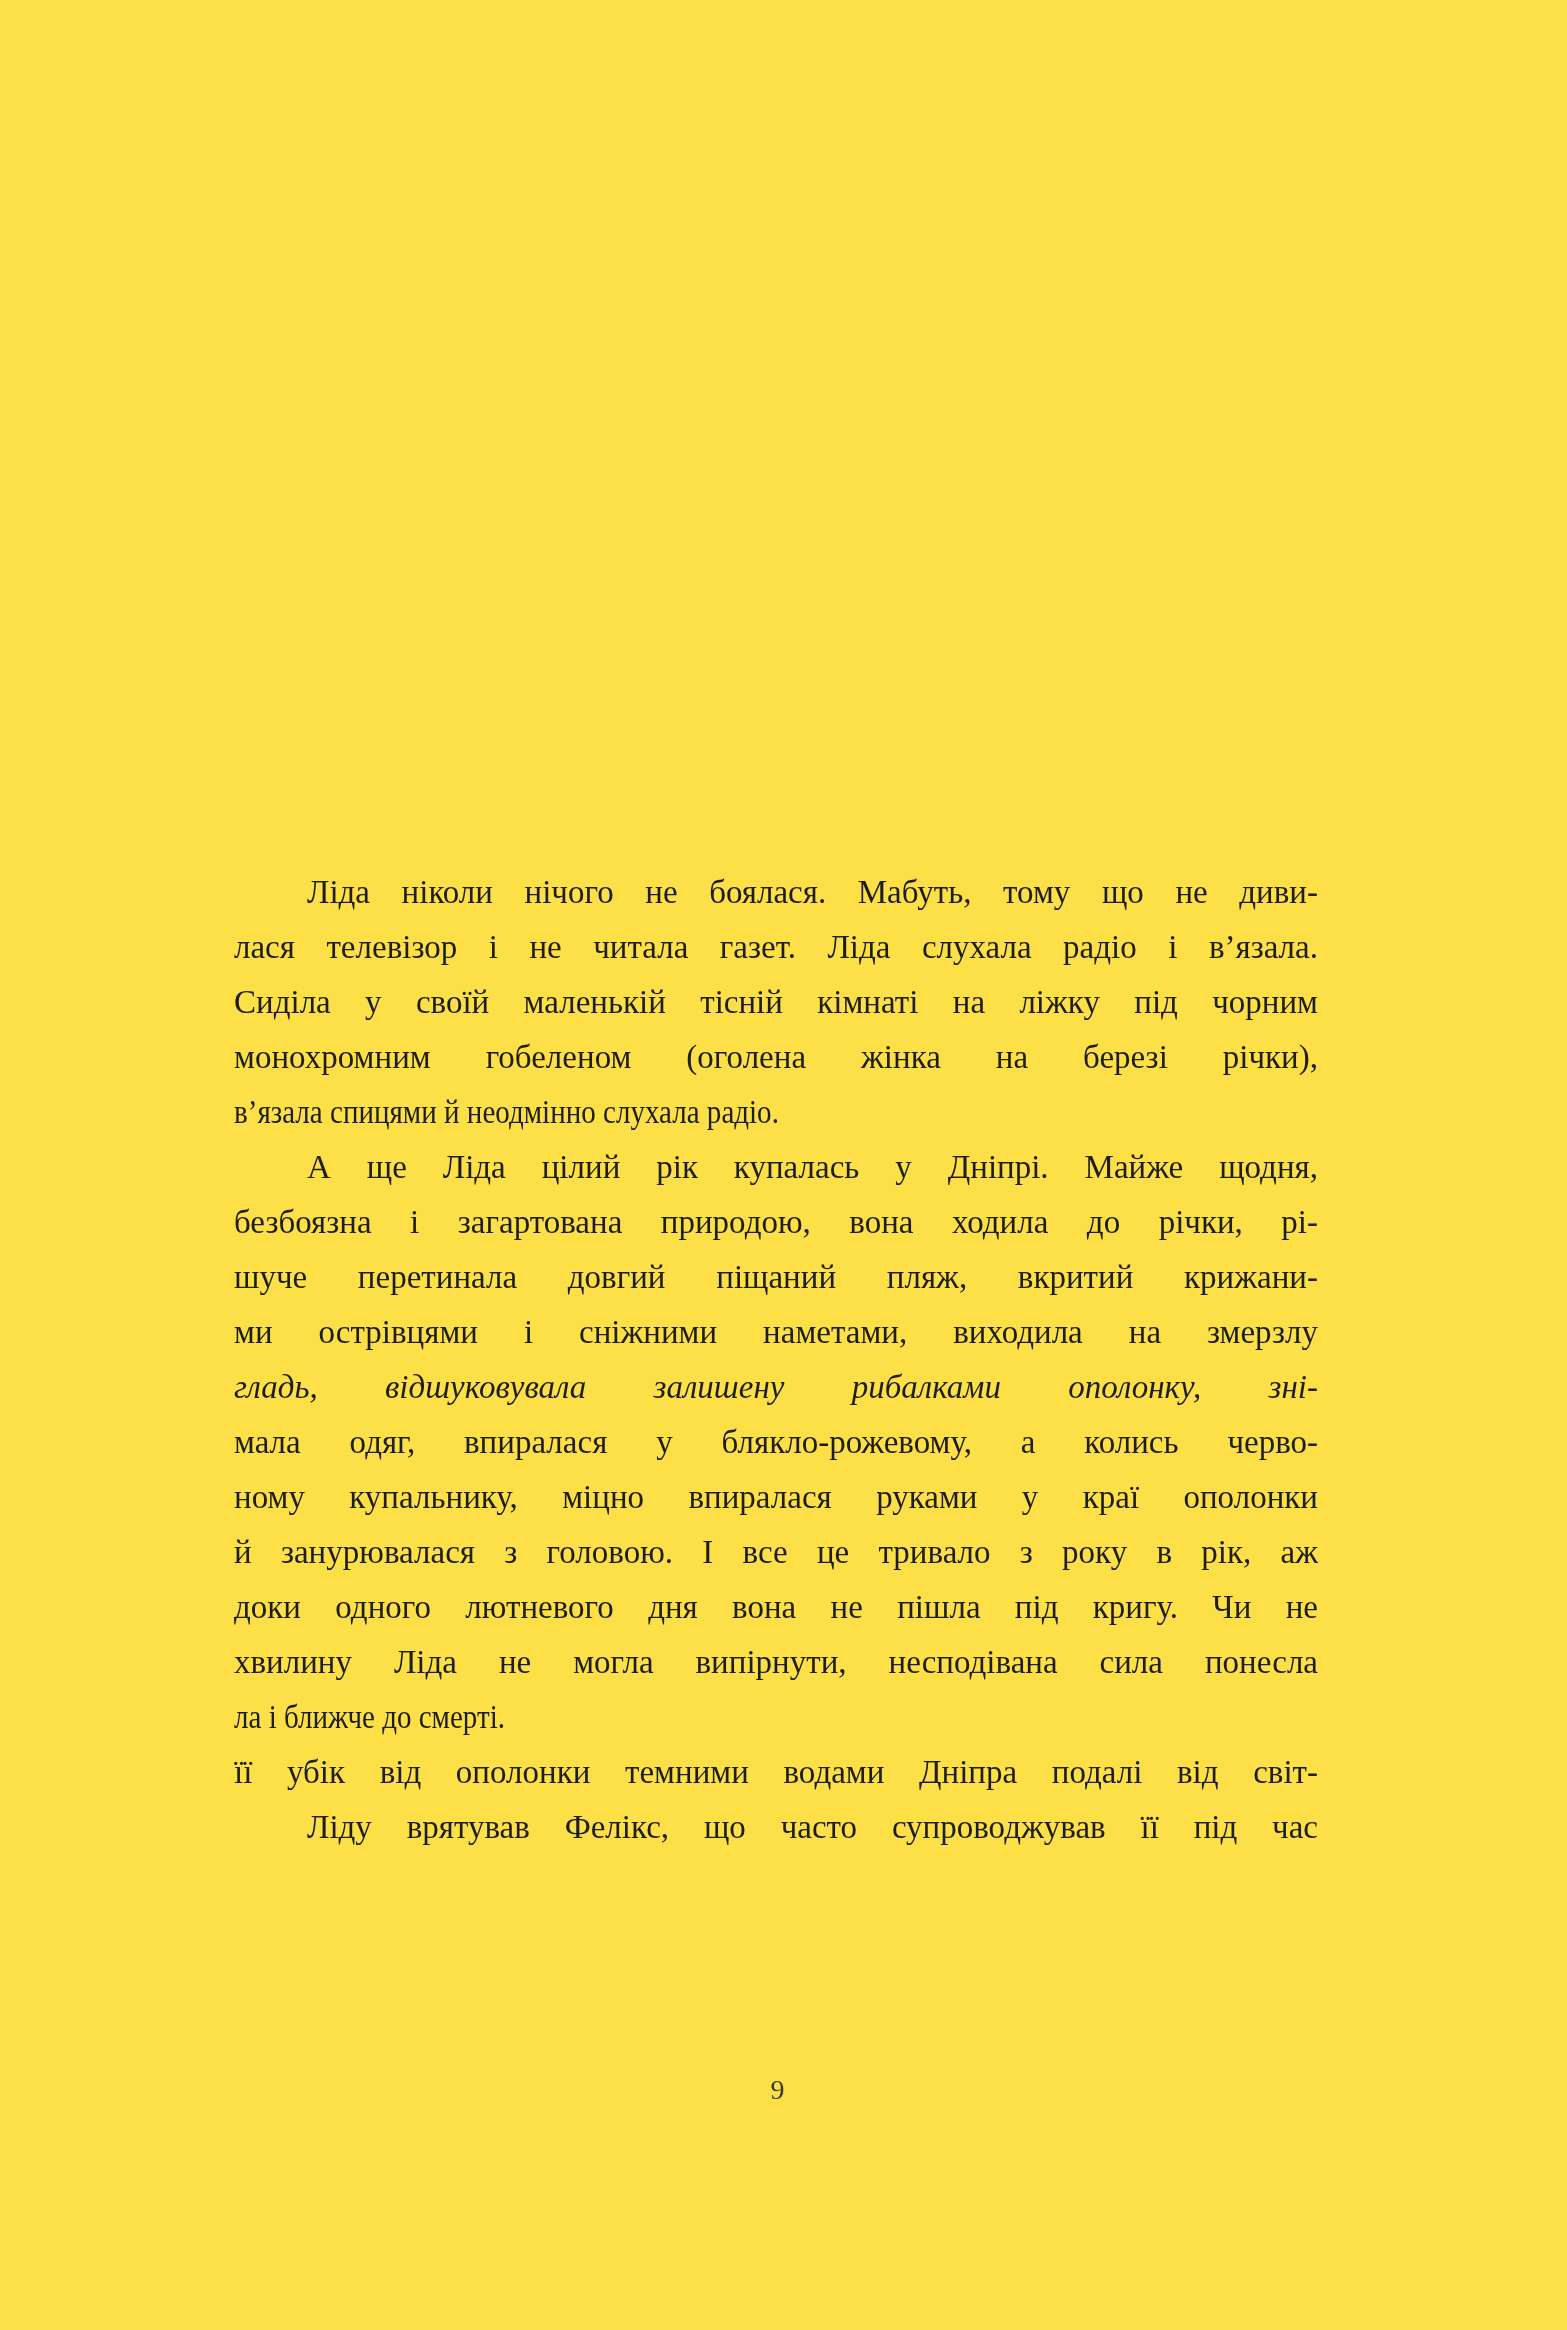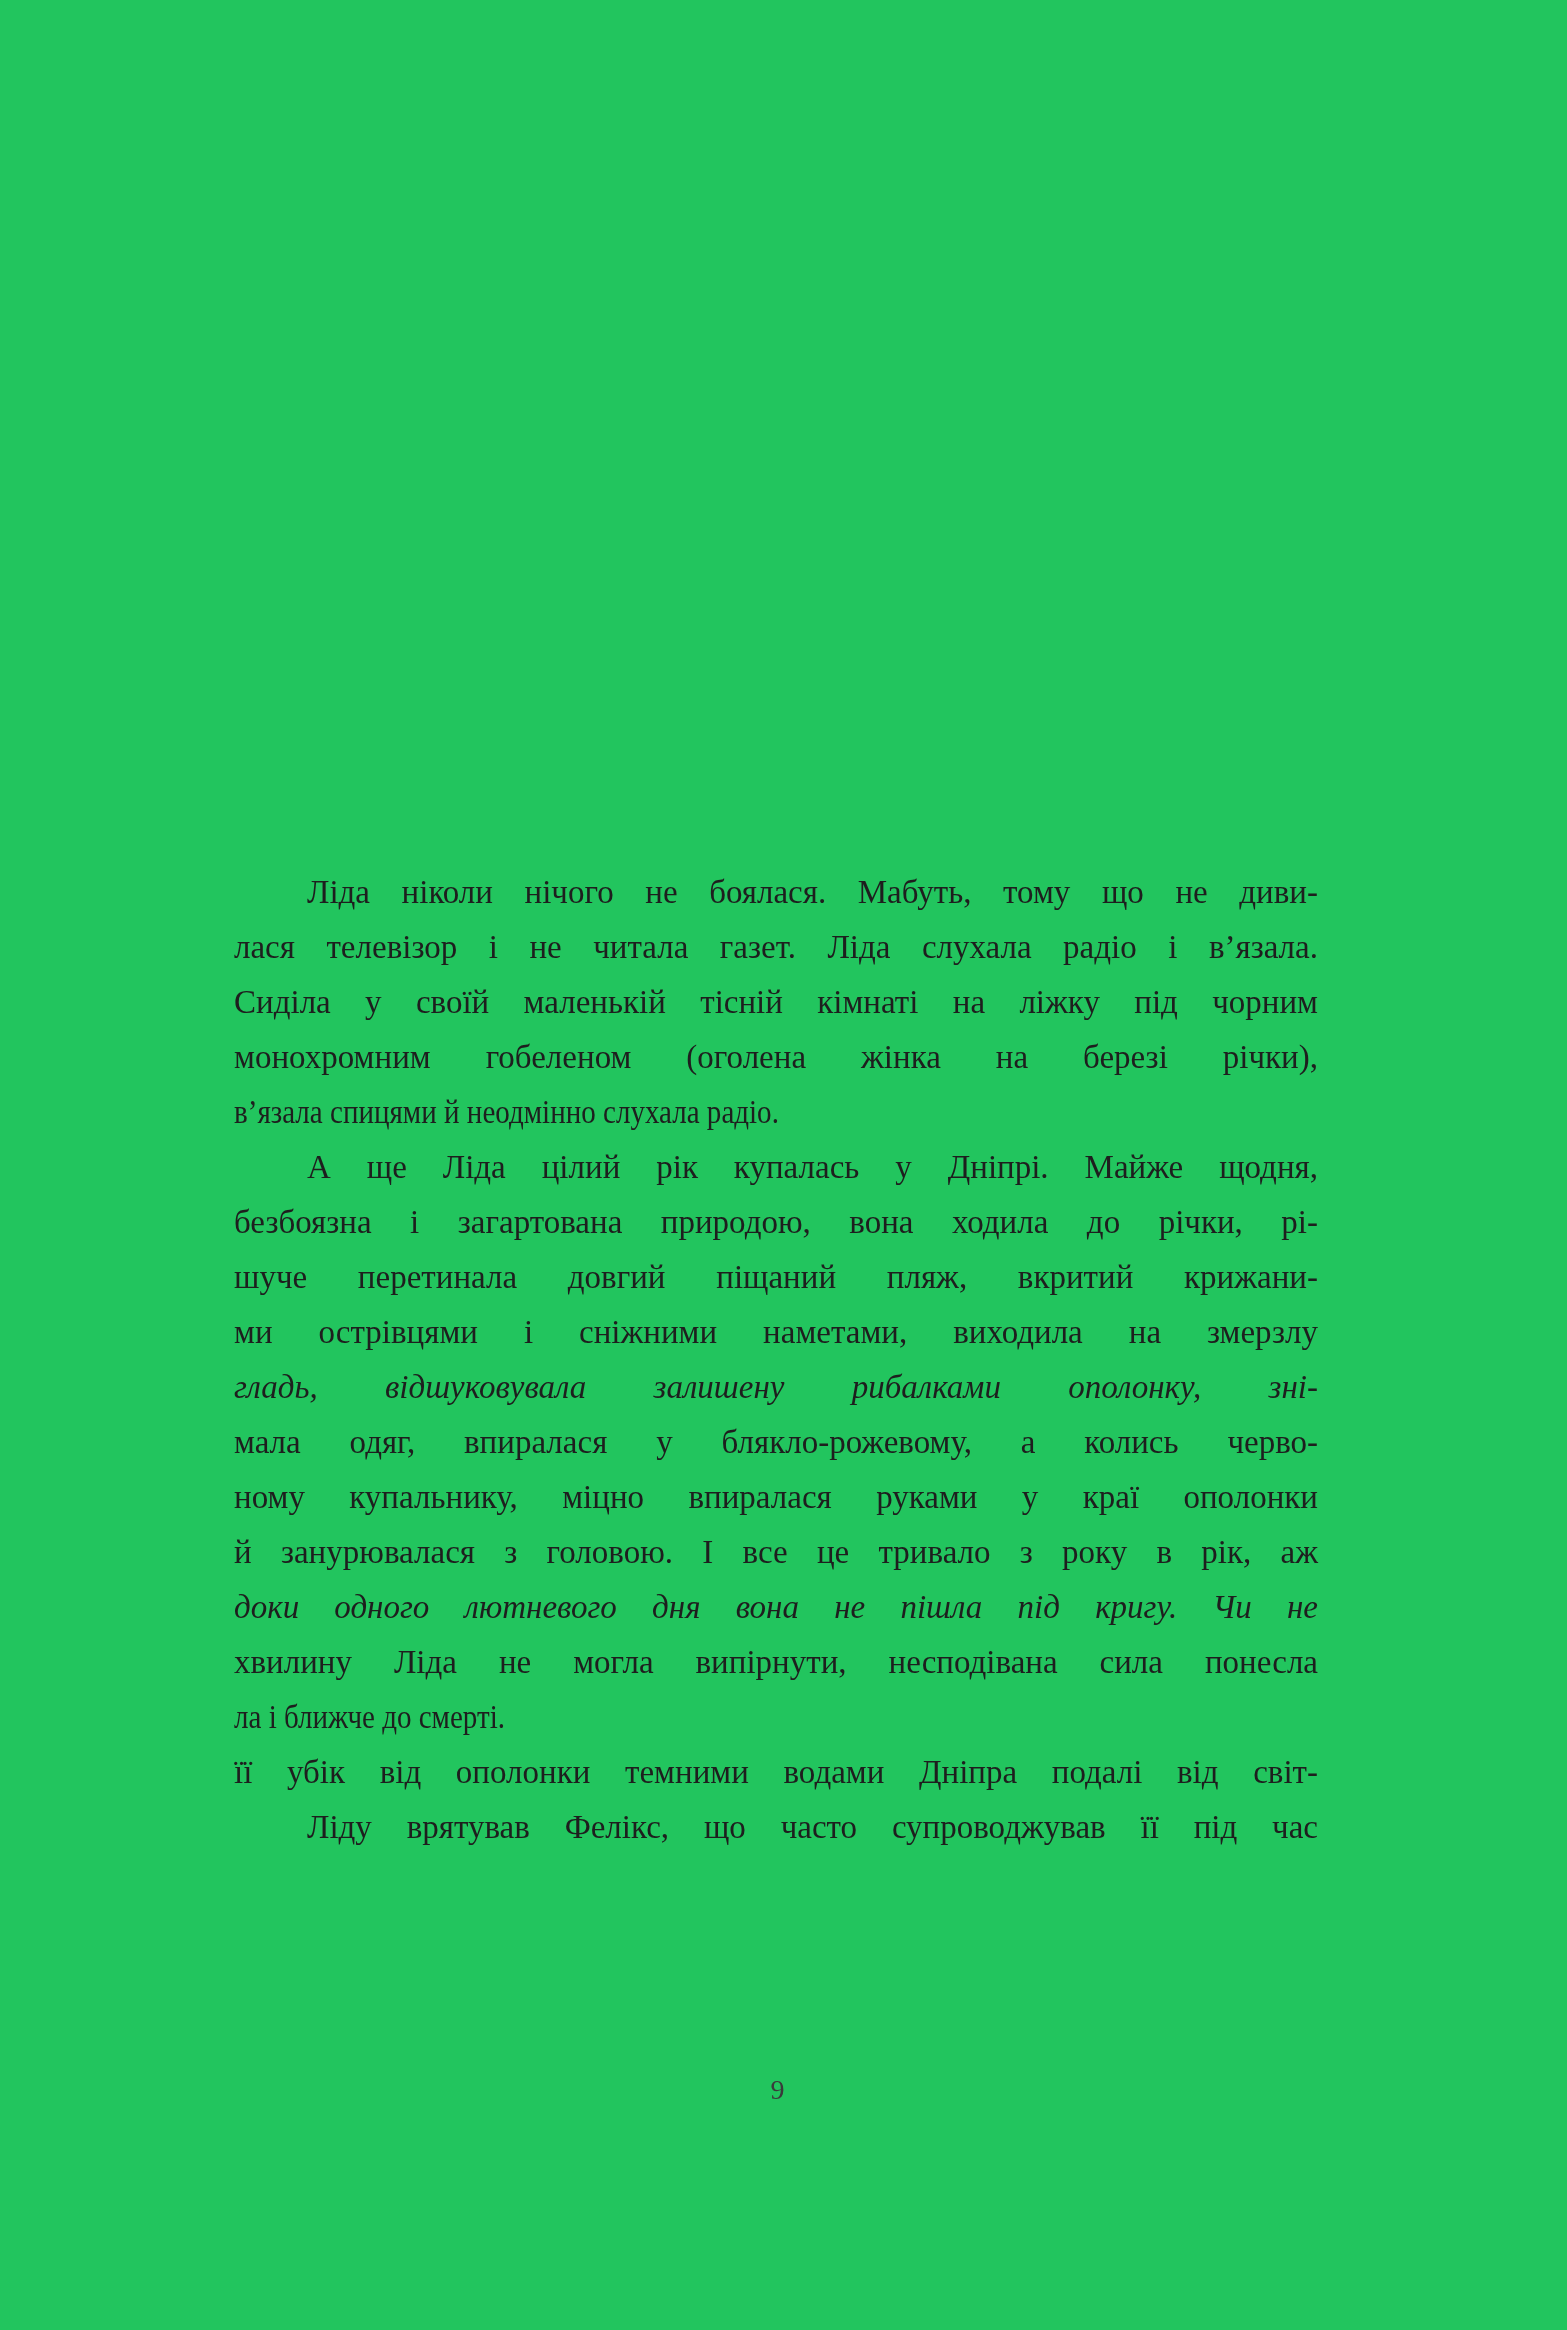--- a/index.html
+++ b/index.html
@@ -13,21 +13,21 @@
       position: relative;
       overflow: hidden;
       font-family: "Liberation Serif", "DejaVu Serif", serif;
       color: #1e1e1e;
     }
     .page {
       position: absolute;
       left: 0; top: 0;
       width: 1568px;
       height: 2330px;
-      background: #22c55e;
+      background: #fde047;
     }
     .text-block {
       position: absolute;
       left: 234px;
       top: 865px;
       width: 1084px;
     }
     .line {
       position: relative;
       height: 55px;
@@ -103,21 +103,21 @@
       <div class="line">
           <span class="line-inner" style="display: block; width: 1084px;">мала одяг, впиралася у блякло-рожевому, а колись черво-</span>
         </div>
       <div class="line">
           <span class="line-inner" style="display: block; width: 1084px;">ному купальнику, міцно впиралася руками у краї ополонки</span>
         </div>
       <div class="line">
           <span class="line-inner" style="display: block; width: 1084px;">й занурювалася з головою. І все це тривало з року в рік, аж</span>
         </div>
       <div class="line">
-          <span class="line-inner" style="display: block; width: 1084px; font-style: italic;">доки одного лютневого дня вона не пішла під кригу. Чи не</span>
+          <span class="line-inner" style="display: block; width: 1084px;">доки одного лютневого дня вона не пішла під кригу. Чи не</span>
         </div>
       <div class="line">
           <span class="line-inner" style="display: block; width: 1084px;">хвилину Ліда не могла випірнути, несподівана сила понесла</span>
         </div>
       <div class="line last"><span class="line-inner" style="display: inline-block; width: auto; transform: scaleX(0.88);">ла і ближче до смерті.</span></div>
       <div class="line">
           <span class="line-inner" style="display: block; width: 1084px;">її убік від ополонки темними водами Дніпра подалі від світ-</span>
         </div>
     </div>
 

